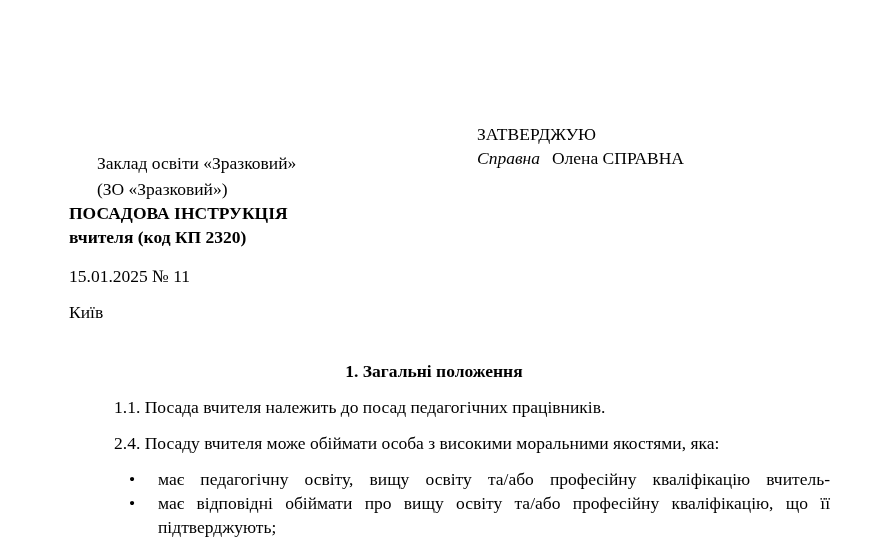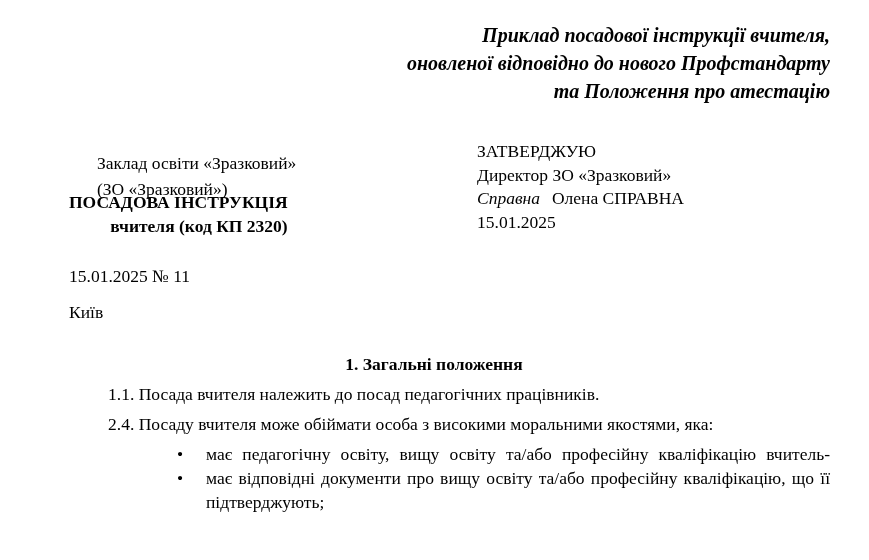--- a/index.html
+++ b/index.html
@@ -23,89 +23,82 @@
     width: 620px;
     text-align: right;
     font-weight: bold;
     font-style: italic;
     font-size: 20px;
     line-height: 28px;
   }
 
   
   .org      { position: absolute; left: 69px; top: 150px; line-height: 26px; margin-left: 28px; }
-  .doc-title{ position: absolute; left: 69px; top: 190px; font-weight: bold; line-height: 24px; text-align: right; }
+  .doc-title{ position: absolute; left: 69px; top: 201px; font-weight: bold; line-height: 24px; }
   .date-num { position: absolute; left: 69px; top: 264px; text-align: right; }
   .city     { position: absolute; left: 69px; top: 300px; }
 
   
-  .approval { position: absolute; left: 477px; top: 140px; line-height: 23.5px; }
+  .approval { position: absolute; left: 477px; top: 123px; line-height: 23.5px; }
   .sig      { font-style: italic; margin-right: 12px; }
 
   
   .main   { position: absolute; left: 38px; top: 347px; width: 792px; }
-  .heading{ text-align: center; font-weight: bold; margin: 5px; font-size: 17.5px; }
-  .para   { margin: 6px; text-indent: 64px; }
+  .heading{ text-align: center; font-weight: bold; margin: 12px; font-size: 17.5px; }
+  .para   { margin: 12px; text-indent: 64px; }
   .jl     { text-align: justify; text-align-last: justify; }
 
   .blist      { list-style: none; margin: 0; padding: 0 0 0 120px; }
-  .blist li   { position: relative; margin-left: 48px; }
+  .blist li   { position: relative; }
   .blist li::before {
     content: "\2022";
     position: absolute;
     left: -29px;
     top: 0;
   }
 </style>
 </head>
 <body>
 
 <div class="page">
 
-  <div class="note">
-    <div>Приклад посадової інструкції вчителя,</div>
-    <div>оновленої відповідно до нового Профстандарту</div>
-    <div>та Положення про атестацію</div>
-  </div>
 
   <div class="org">
     <div>Заклад освіти «Зразковий»</div>
     <div>(ЗО «Зразковий»)</div>
   </div>
 
   <div class="doc-title">
     <div>ПОСАДОВА ІНСТРУКЦІЯ</div>
     <div>вчителя (код КП 2320)</div>
   </div>
 
   <div class="date-num">15.01.2025 № 11</div>
 
   <div class="city">Київ</div>
 
   <div class="approval">
     <div>ЗАТВЕРДЖУЮ</div>
-    <div>Директор ЗО «Зразковий»</div>
     <div>
       <span class="sig">Справна</span><span>Олена СПРАВНА</span>
     </div>
-    <div>15.01.2025</div>
   </div>
 
   <div class="main">
     <p class="heading">1. Загальні положення</p>
 
     <div class="para">1.1. Посада вчителя належить до посад педагогічних працівників.</div>
 
 
     <div class="para">2.4. Посаду вчителя може обіймати особа з високими моральними якостями, яка:</div>
 
     <ul class="blist">
       <li>
         <div class="jl">має педагогічну освіту, вищу освіту та/або професійну кваліфікацію вчитель-</div>
       </li>
       <li>
-        <div class="jl">має відповідні документи про вищу освіту та/або професійну кваліфікацію, що її</div>
+        <div class="jl">має відповідні обіймати про вищу освіту та/або професійну кваліфікацію, що її</div>
         <div>підтверджують;</div>
       </li>
     </ul>
   </div>
 
 </div>
 
 </body></html>

